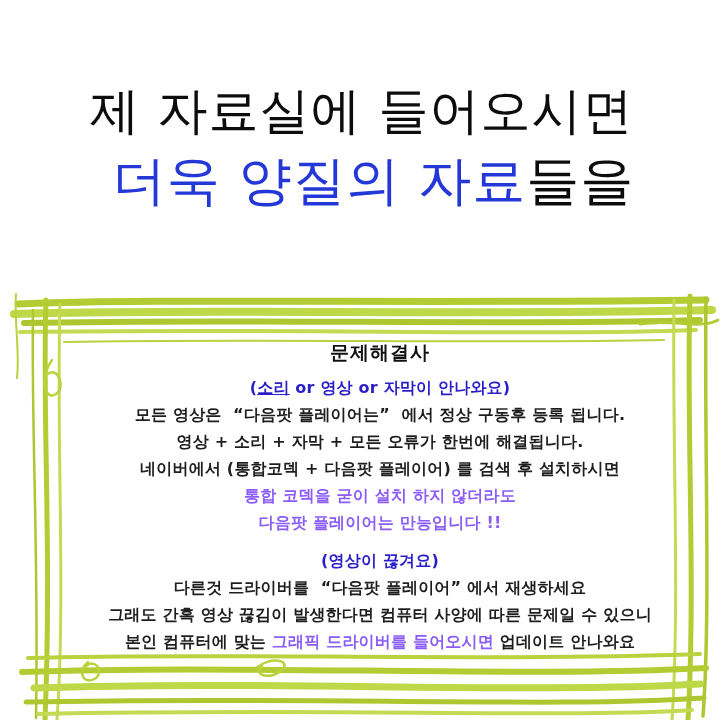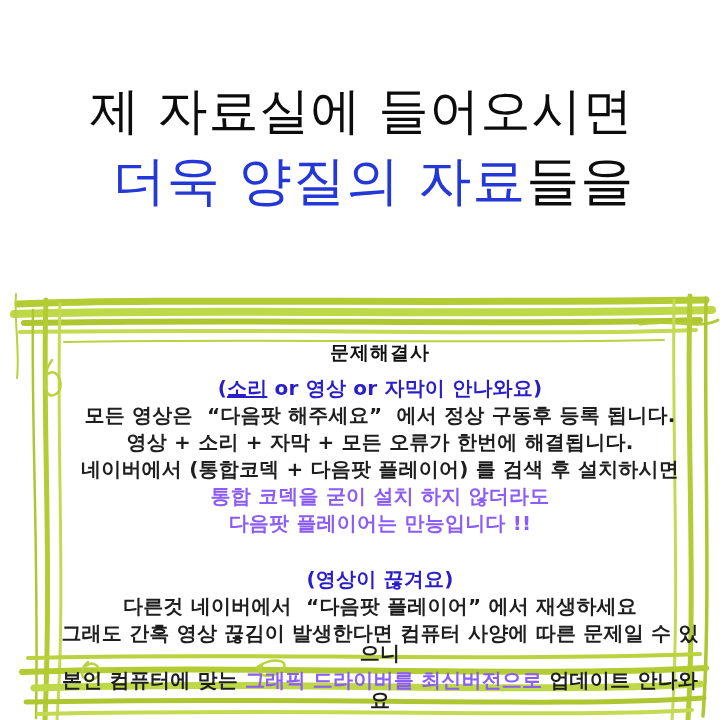--- a/index.html
+++ b/index.html
@@ -30,27 +30,27 @@
 
   .content {
     position: absolute; left: 60px; right: 60px; top: 50px;
     text-align: center; color: #1e1e1e;
   }
   .box-title {
     font-size: 19px; font-weight: 700; letter-spacing: 1px;
     margin: 0 0 12px 0; color: #111111;
   }
   .bline {
-    font-size: 20px; font-weight: 700; line-height: 20px;
+    font-size: 16px; font-weight: 700; line-height: 20px;
     margin: 0 0 7px 0; white-space: pre-wrap; letter-spacing: 0.2px;
   }
   .heading { color: #2a1ec8; }
   .heading .u { text-decoration: underline; }
   .red { color: #8b5cf6; }
-  .gap-top { margin-top: 36px; }
+  .gap-top { margin-top: 18px; }
 </style>
 </head>
 <body>
 
 <div class="intro">
   <div class="iline">제 자료실에 들어오시면</div>
   <div class="iline mid"><span class="blue">더욱 양질의 자료</span><span>들을</span></div>
 </div>
 
 <div class="frame">
@@ -80,27 +80,27 @@
     <path d="M38,424 C320,418 580,428 692,420" stroke="#c4da52" stroke-width="4"></path>
     <path d="M88,372 C76,382 84,396 96,388 C104,382 96,368 86,376" stroke="#b9d23d" stroke-width="2.5"></path>
     <path d="M256,378 C270,366 292,370 282,380 C272,390 252,386 262,376" stroke="#b9d23d" stroke-width="2.5"></path>
   </svg>
 
   <div class="content">
     <div class="box-title">문제해결사</div>
 
     <div class="bline heading"><span>(</span><span class="u">소리</span><span> or 영상 or 자막이 안나와요)</span></div>
 
-    <div class="bline">모든 영상은  “다음팟 해주세요”  에서 정상 구동후 등록 됩니다.</div>
+    <div class="bline">모든 영상은  “다음팟 플레이어는”  에서 정상 구동후 등록 됩니다.</div>
     <div class="bline">영상 + 소리 + 자막 + 모든 오류가 한번에 해결됩니다.</div>
     <div class="bline">네이버에서 (통합코덱 + 다음팟 플레이어) 를 검색 후 설치하시면</div>
 
     <div class="bline red">통합 코덱을 굳이 설치 하지 않더라도</div>
     <div class="bline red">다음팟 플레이어는 만능입니다 !!</div>
 
     <div class="bline heading gap-top">(영상이 끊겨요)</div>
 
-    <div class="bline">다른것 네이버에서  “다음팟 플레이어” 에서 재생하세요</div>
+    <div class="bline">다른것 드라이버를  “다음팟 플레이어” 에서 재생하세요</div>
     <div class="bline">그래도 간혹 영상 끊김이 발생한다면 컴퓨터 사양에 따른 문제일 수 있으니</div>
 
-    <div class="bline"><span>본인 컴퓨터에 맞는 </span><span class="red">그래픽 드라이버를 최신버전으로</span><span> 업데이트 안나와요</span></div>
+    <div class="bline"><span>본인 컴퓨터에 맞는 </span><span class="red">그래픽 드라이버를 들어오시면</span><span> 업데이트 안나와요</span></div>
   </div>
 </div>
 
 </body></html>

